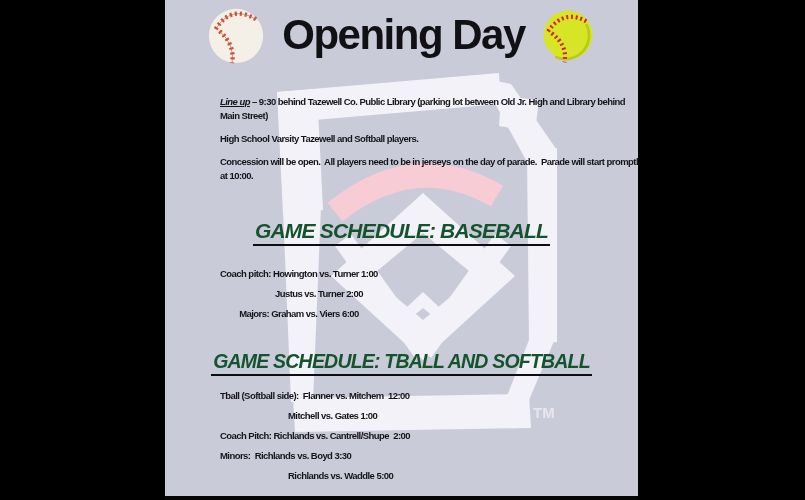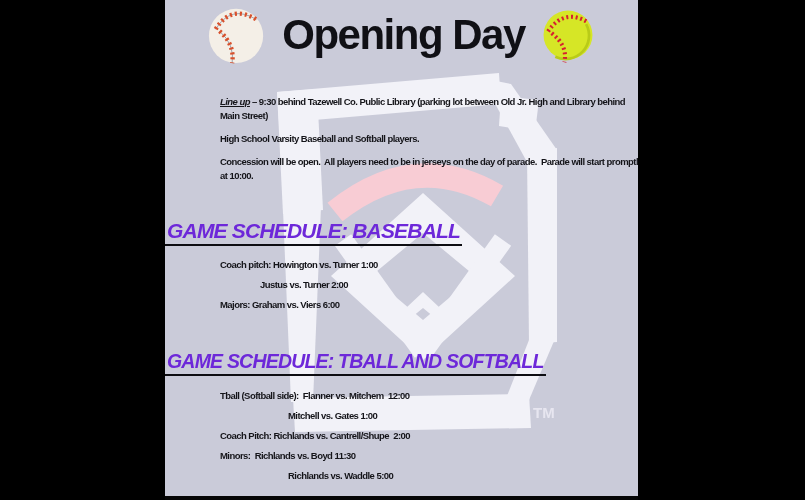--- a/index.html
+++ b/index.html
@@ -26,29 +26,29 @@
 
   .intro{position:absolute;left:55px;top:95px;z-index:2;}
   .intro .line{
     font-size:9.5px;font-weight:bold;letter-spacing:-0.55px;line-height:14px;
     white-space:pre;color:#141419;
   }
   .intro .gap{margin-bottom:9px;}
   .lead{font-style:italic;text-decoration:underline;}
 
   .heading{
-    position:absolute;left:0;width:100%;z-index:2;
-    font-style:italic;font-weight:bold;color:#6d28d9;white-space:nowrap;
+    position:absolute;left:0;width:100%;text-align:center;z-index:2;
+    font-style:italic;font-weight:bold;color:#14532d;white-space:nowrap;
   }
   .heading span{display:inline-block;border-bottom:2.5px solid #0d0d12;padding:0 2px 1px 2px;}
   .h1{top:219px;font-size:21px;letter-spacing:-0.8px;}
   .h2{top:350px;font-size:19.5px;letter-spacing:-0.8px;}
 
   .sched{position:absolute;left:55px;z-index:2;}
-  .s1{top:255px;}
+  .s1{top:264px;text-align:center;}
   .s2{top:386px;}
   .sched .line{
     height:20px;line-height:20px;font-size:9.5px;font-weight:bold;
     letter-spacing:-0.55px;white-space:pre;color:#141419;
   }
   .ind1{padding-left:40px;}
   .ind2{padding-left:68px;}
 </style>
 </head>
 <body>
@@ -97,39 +97,39 @@
       <circle cx="32" cy="32" r="27" fill="#d6e626"></circle>
       <path d="M52 20 A 26 26 0 0 1 18 56" fill="none" stroke="#b9cb18" stroke-width="3"></path>
       <path d="M10 28 Q 28 2 54 18" fill="none" stroke="#d62030" stroke-width="4.5" stroke-dasharray="2.2 3"></path>
       <path d="M14 30 Q 32 44 28 62" fill="none" stroke="#d62030" stroke-width="4.5" stroke-dasharray="2.2 3"></path>
     </svg>
   </div>
 
   <div class="intro">
     <div class="line"><span class="lead">Line up</span><span> – 9:30 behind Tazewell Co. Public Library (parking lot between Old Jr. High and Library behind</span></div>
     <div class="line gap"><span>Main Street)</span></div>
-    <div class="line gap"><span>High School Varsity Baseball and Softball players.</span></div>
+    <div class="line gap"><span>High School Varsity Tazewell and Softball players.</span></div>
     <div class="line"><span>Concession will be open.  All players need to be in jerseys on the day of parade.  Parade will start promptly</span></div>
     <div class="line"><span>at 10:00.</span></div>
   </div>
 
   <div class="heading h1">
     <span>GAME SCHEDULE: BASEBALL</span>
   </div>
   <div class="sched s1">
     <div class="line">Coach pitch: Howington vs. Turner 1:00</div>
     <div class="line ind1">Justus vs. Turner 2:00</div>
     <div class="line">Majors: Graham vs. Viers 6:00</div>
   </div>
 
   <div class="heading h2">
     <span>GAME SCHEDULE: TBALL AND SOFTBALL</span>
   </div>
   <div class="sched s2">
     <div class="line">Tball (Softball side):  Flanner vs. Mitchem  12:00</div>
     <div class="line ind2">Mitchell vs. Gates 1:00</div>
     <div class="line">Coach Pitch: Richlands vs. Cantrell/Shupe  2:00</div>
-    <div class="line">Minors:  Richlands vs. Boyd 11:30</div>
+    <div class="line">Minors:  Richlands vs. Boyd 3:30</div>
     <div class="line ind2">Richlands vs. Waddle 5:00</div>
   </div>
 
   <div class="bottom-strip"></div>
 </div>
 
 </body></html>

